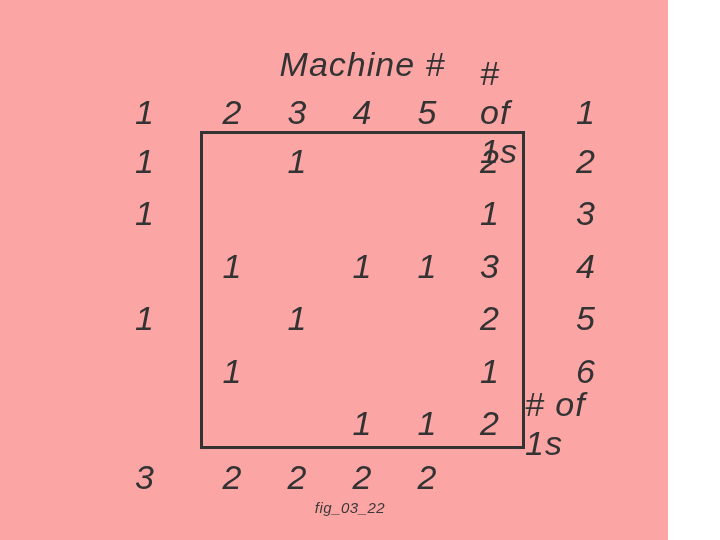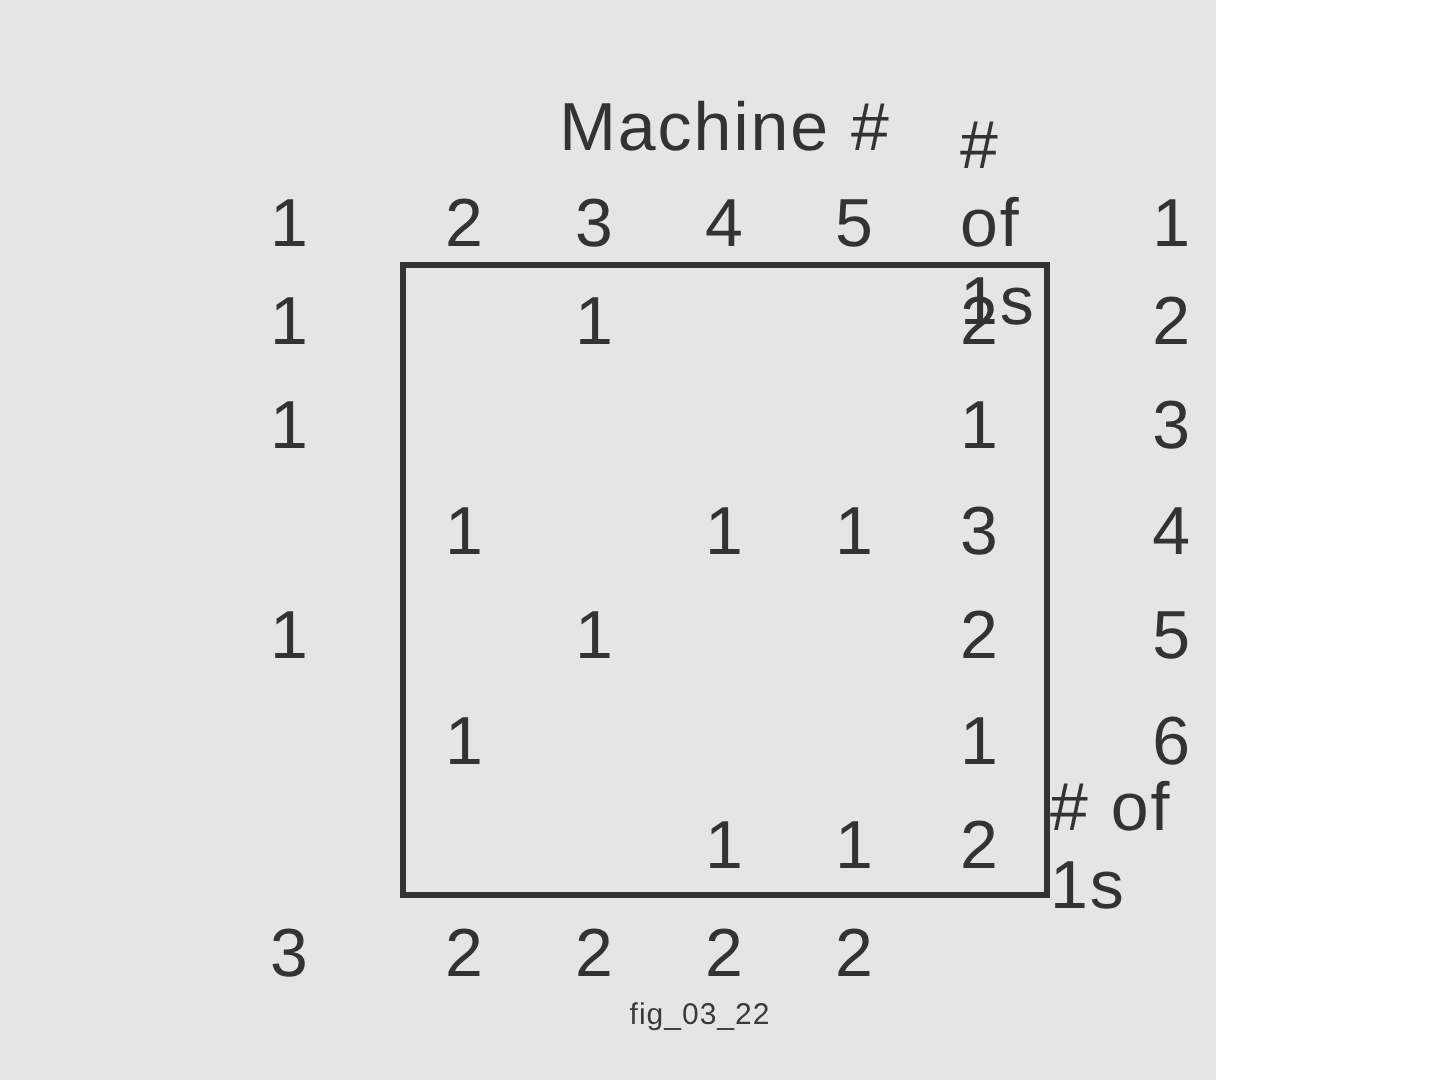--- a/index.html
+++ b/index.html
@@ -1,23 +1,24 @@
 <!DOCTYPE html>
 <html><head>
 <meta charset="utf-8">
 <style>
   html, body { margin: 0; padding: 0; background: #fff; }
   .slide {
     position: relative;
-    width: 608px;
+    width: 668px;
     height: 540px;
-    background: #e5e5e5;
+    background: #fca5a5;
     font-family: "Liberation Sans", sans-serif;
     color: #333333;
     overflow: hidden;
+    font-style: italic;
   }
   .title {
     position: absolute;
     left: 200px;
     top: 46px;
     width: 325px;
     text-align: center;
     font-size: 34px;
     letter-spacing: 1px;
     line-height: 36px;

